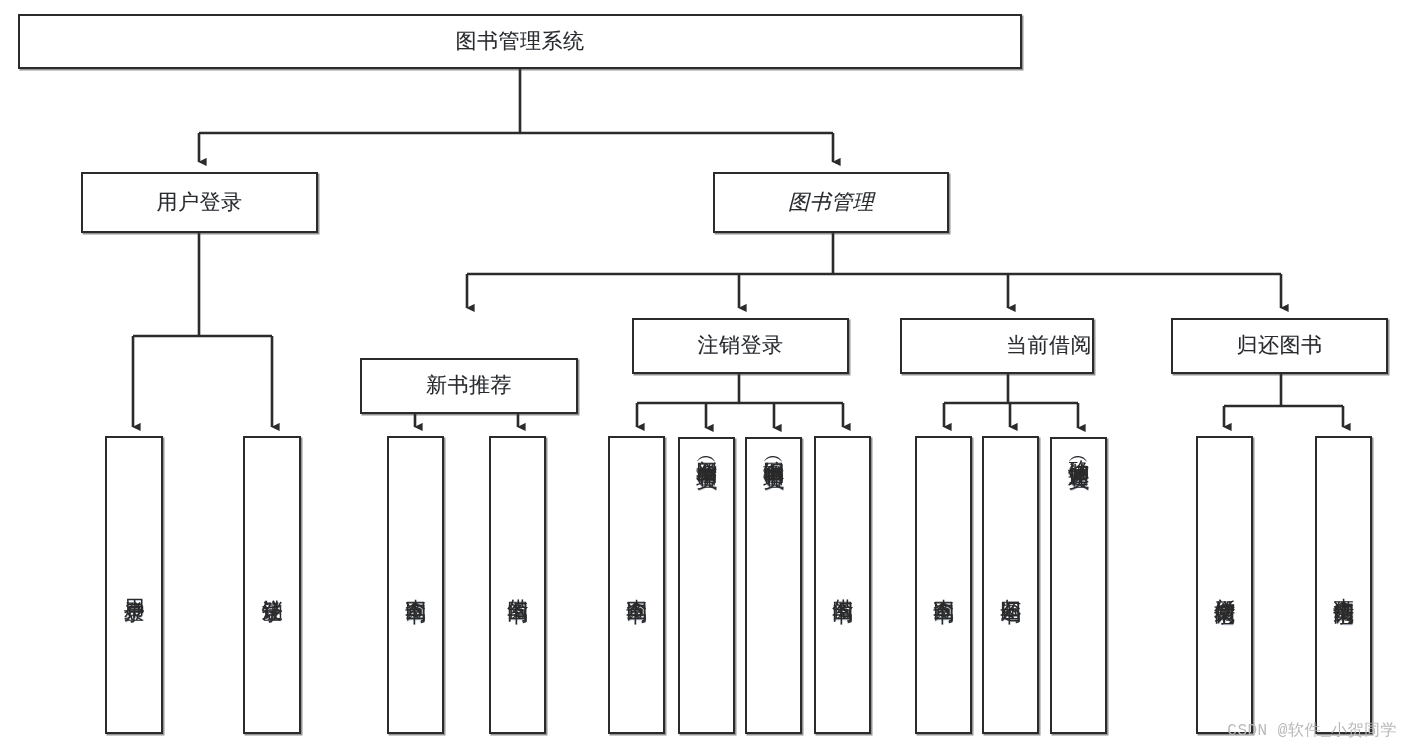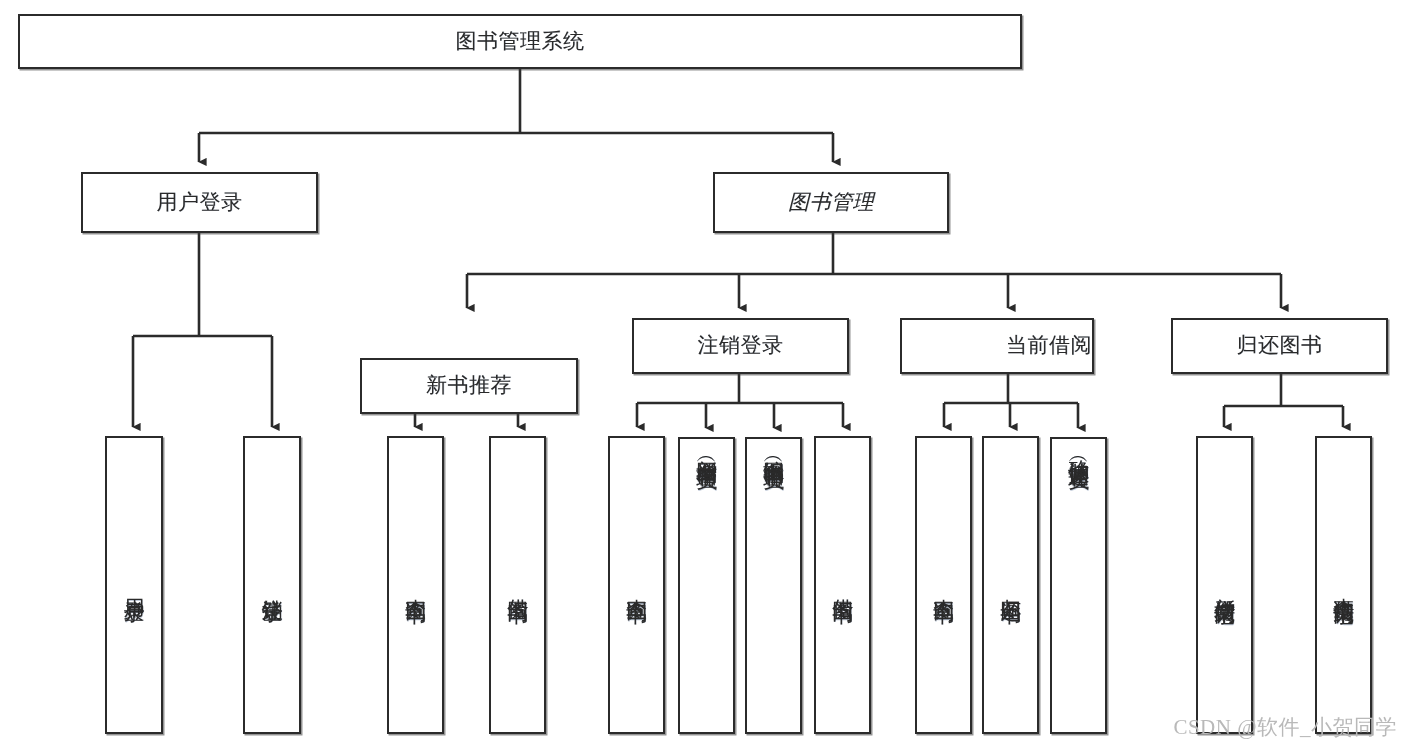--- a/index.html
+++ b/index.html
@@ -61,26 +61,26 @@
     white-space: nowrap;
   }
   .node.vertical.centered {
     align-items: center;
     padding-top: 0;
   }
   #watermark {
     position: absolute;
     right: 8px;
     bottom: 6px;
-    font-size: 21px;
+    font-size: 16px;
     color: #b9b9b9;
     letter-spacing: 0.5px;
     z-index: 6;
     white-space: nowrap;
-    font-family: Liberation Serif, serif;
+    font-family: Liberation Mono, monospace;
   }
 </style>
 </head>
 <body>
 
 <div id="diagram-root">
 
   <svg id="svg-connectors" viewBox="0 0 1405 747">
     <defs>
       <marker id="arrowhead" markerWidth="9" markerHeight="9" refX="4.5" refY="7.6" orient="auto" markerUnits="userSpaceOnUse">

